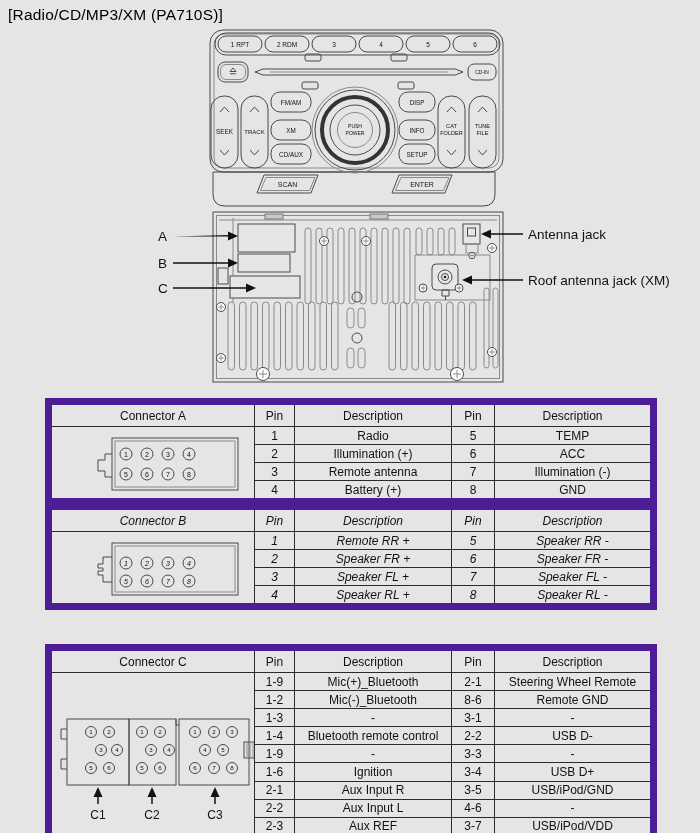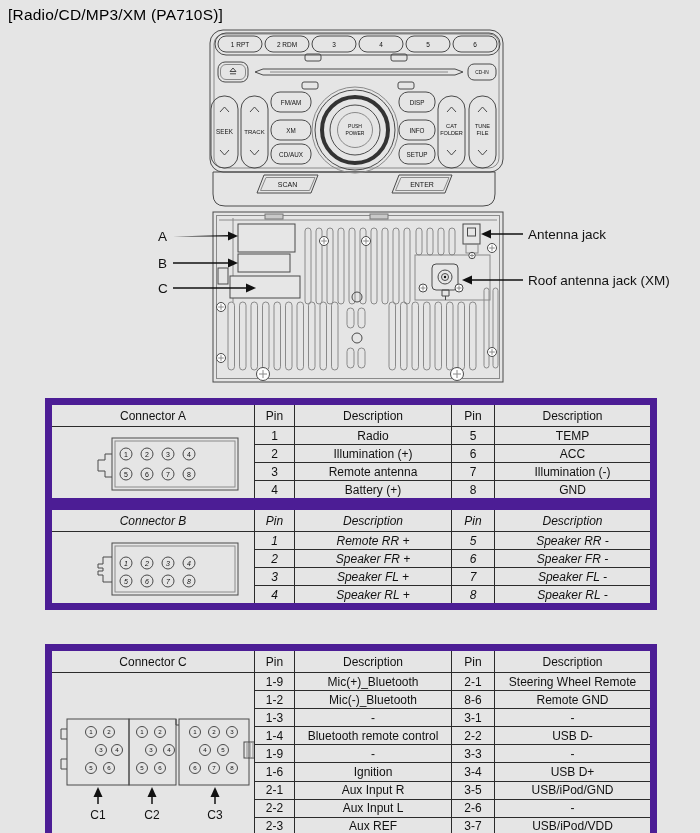--- a/index.html
+++ b/index.html
@@ -569,21 +569,21 @@
           </tr>
           <tr>
             <td>2-1</td>
             <td>Aux Input R</td>
             <td>3-5</td>
             <td>USB/iPod/GND</td>
           </tr>
           <tr>
             <td>2-2</td>
             <td>Aux Input L</td>
-            <td>2-6</td>
+            <td>4-6</td>
             <td>-</td>
           </tr>
           <tr>
             <td>2-3</td>
             <td>Aux REF</td>
             <td>3-7</td>
             <td>USB/iPod/VDD</td>
           </tr>
           <tr>
             <td>2-4</td>

